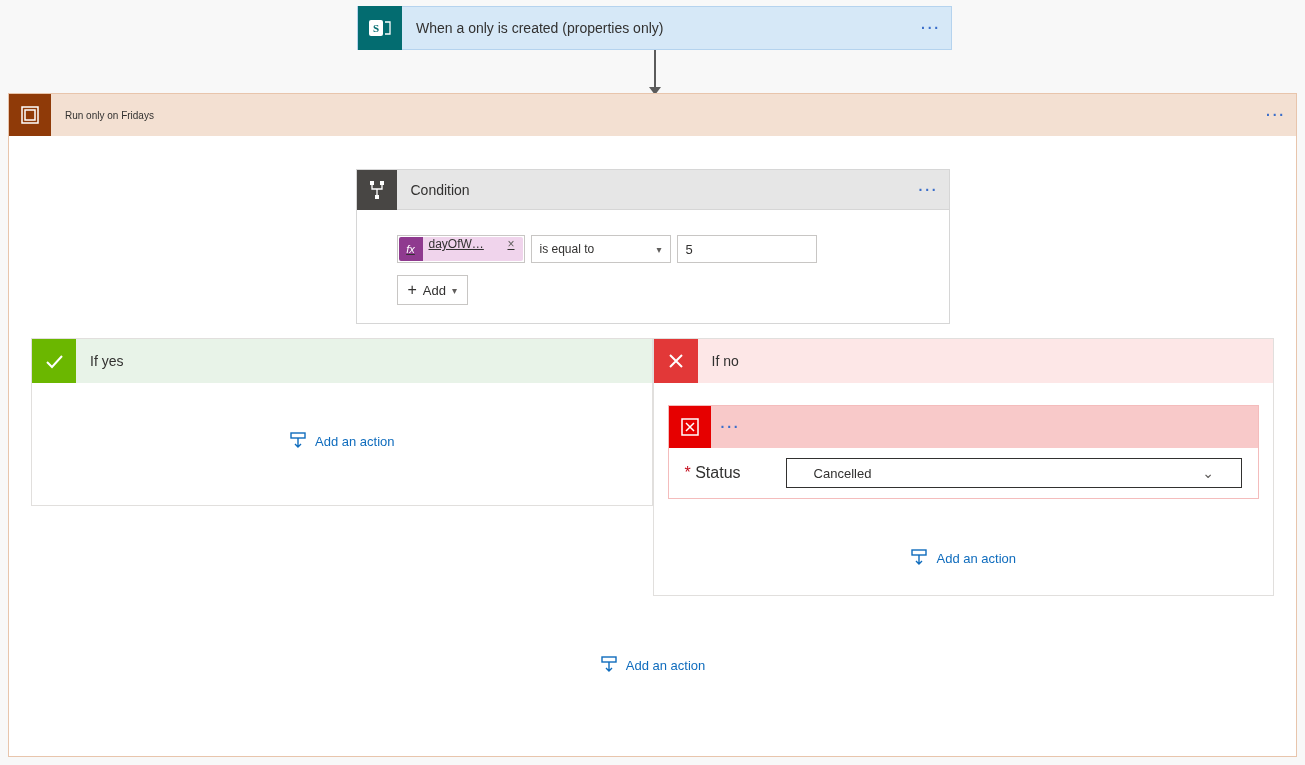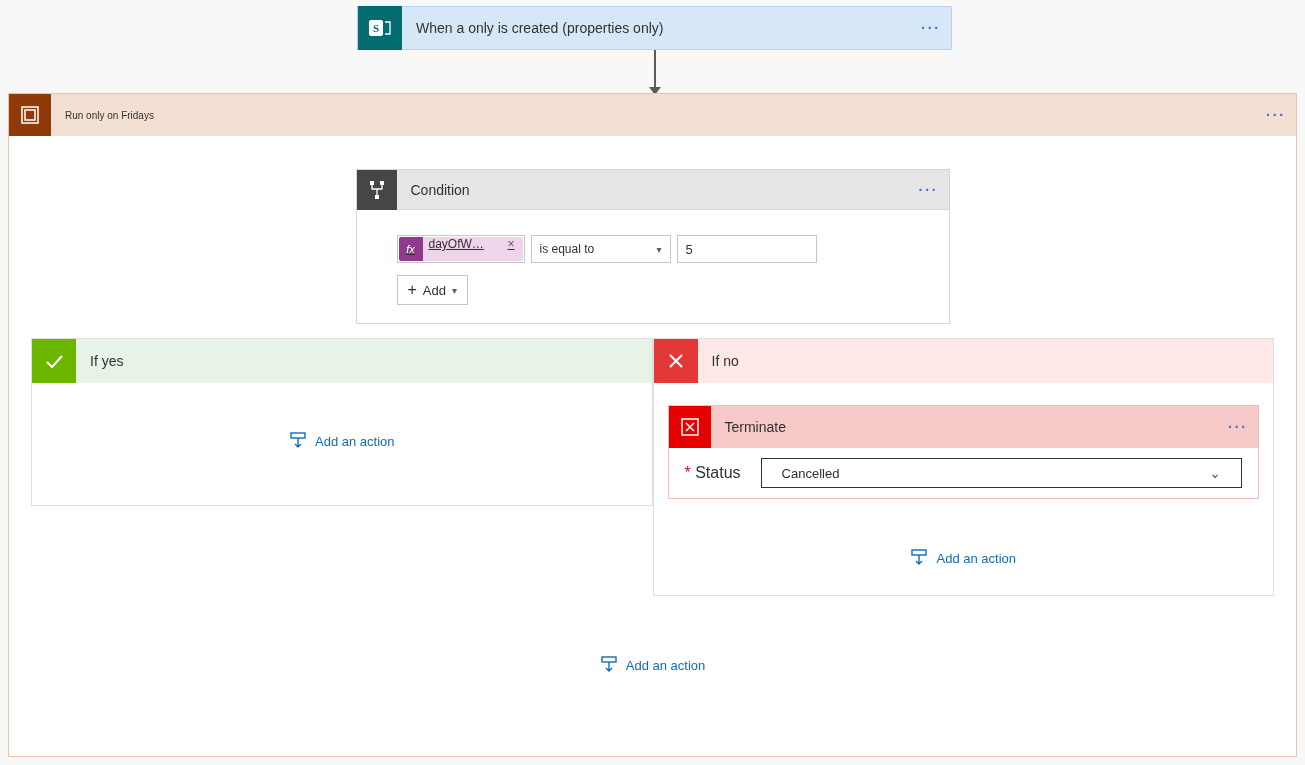--- a/index.html
+++ b/index.html
@@ -305,25 +305,26 @@
       gap: 20px;
     }
     .field-label { font-size: 16px; }
     .req { color: #c50f1f; }
     .status-select {
       flex: 1;
       height: 30px;
       border: 1px solid #323130;
       display: flex;
       align-items: center;
-      padding: 0 20px;
+      padding: 0 27px;
       justify-content: space-between;
       font-size: 13px;
       cursor: pointer;
       background:#fff;
+      margin-left:25px;
     }
 
     .bottom-add {
       margin-top: 60px;
       padding-bottom: 20px;
     }
     .no-branch-add { margin-top: 18px; }
 
     svg { display:block; }
   </style>
@@ -441,21 +442,20 @@
         <div class="branch-body">
 
           <div class="terminate-card">
             <div class="terminate-header">
               <div class="terminate-icon-box">
                 <svg width="22" height="22" viewBox="0 0 22 22">
                   <rect x="3" y="3" width="16" height="16" stroke="#fff" stroke-width="1.5" fill="none"></rect>
                   <path d="M7 7l8 8M15 7l-8 8" stroke="#fff" stroke-width="1.5"></path>
                 </svg>
               </div>
-              <div class="terminate-title">Terminate</div>
               <div class="card-menu">
                   <span class="dots">···</span>
                 </div>
             </div>
             <div class="terminate-body">
               <span class="field-label">
                 <span class="req">*</span>
                 <span>Status</span>
               </span>
               <div class="status-select">

